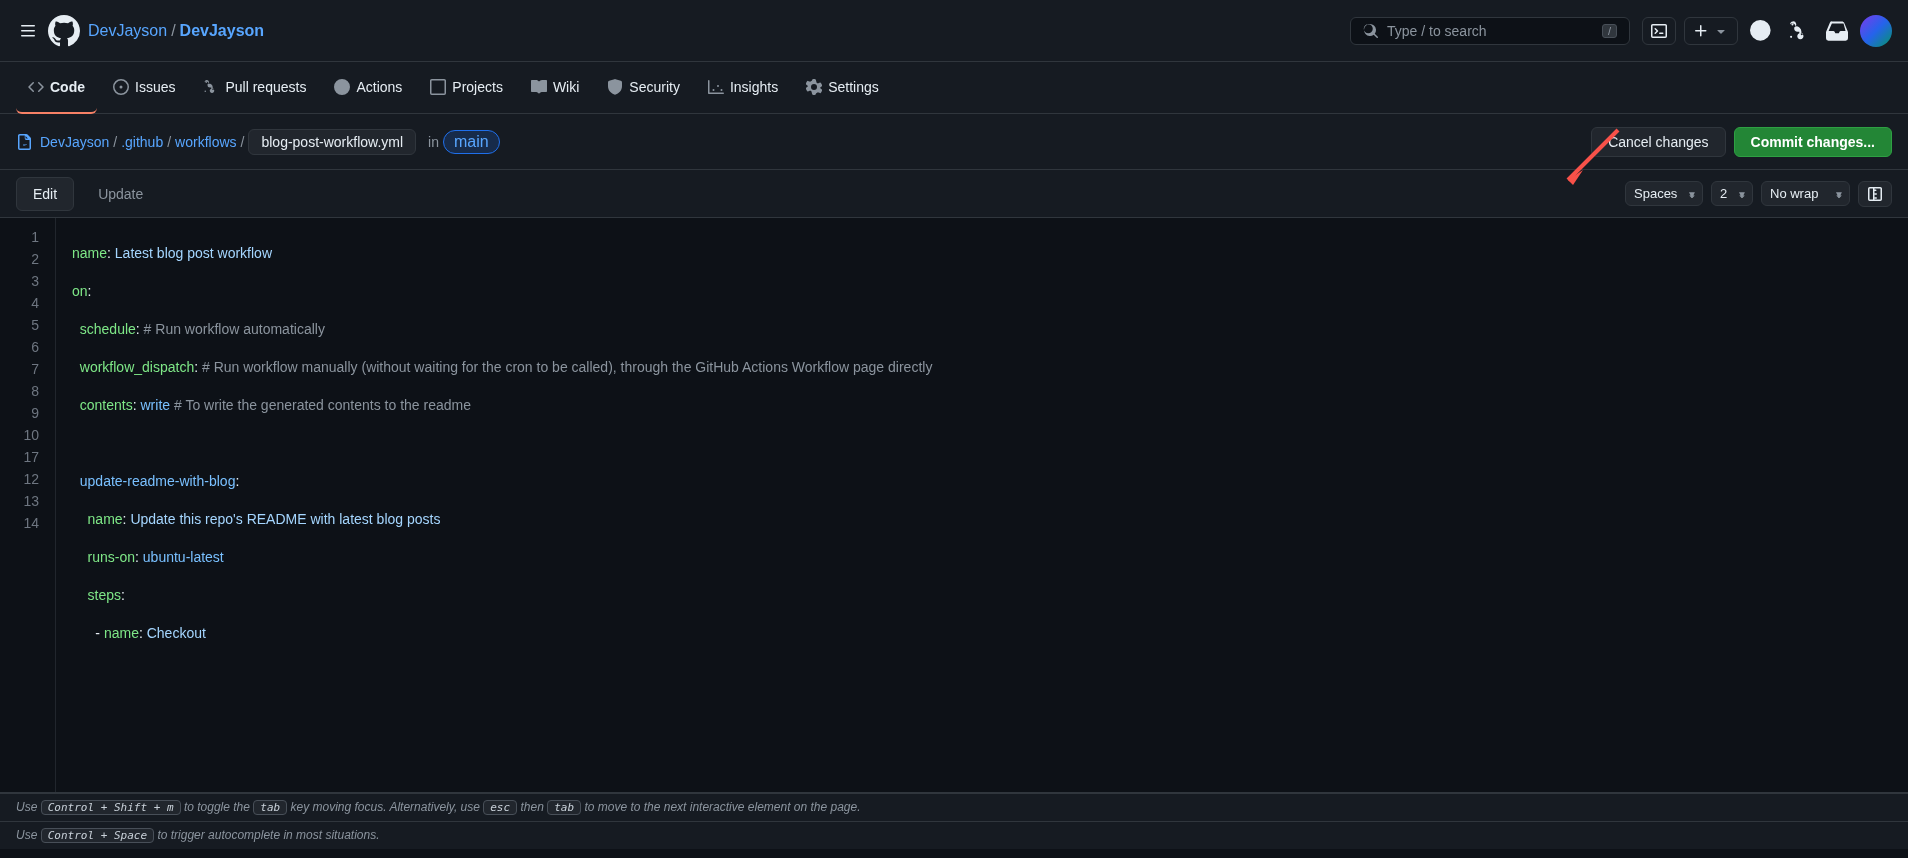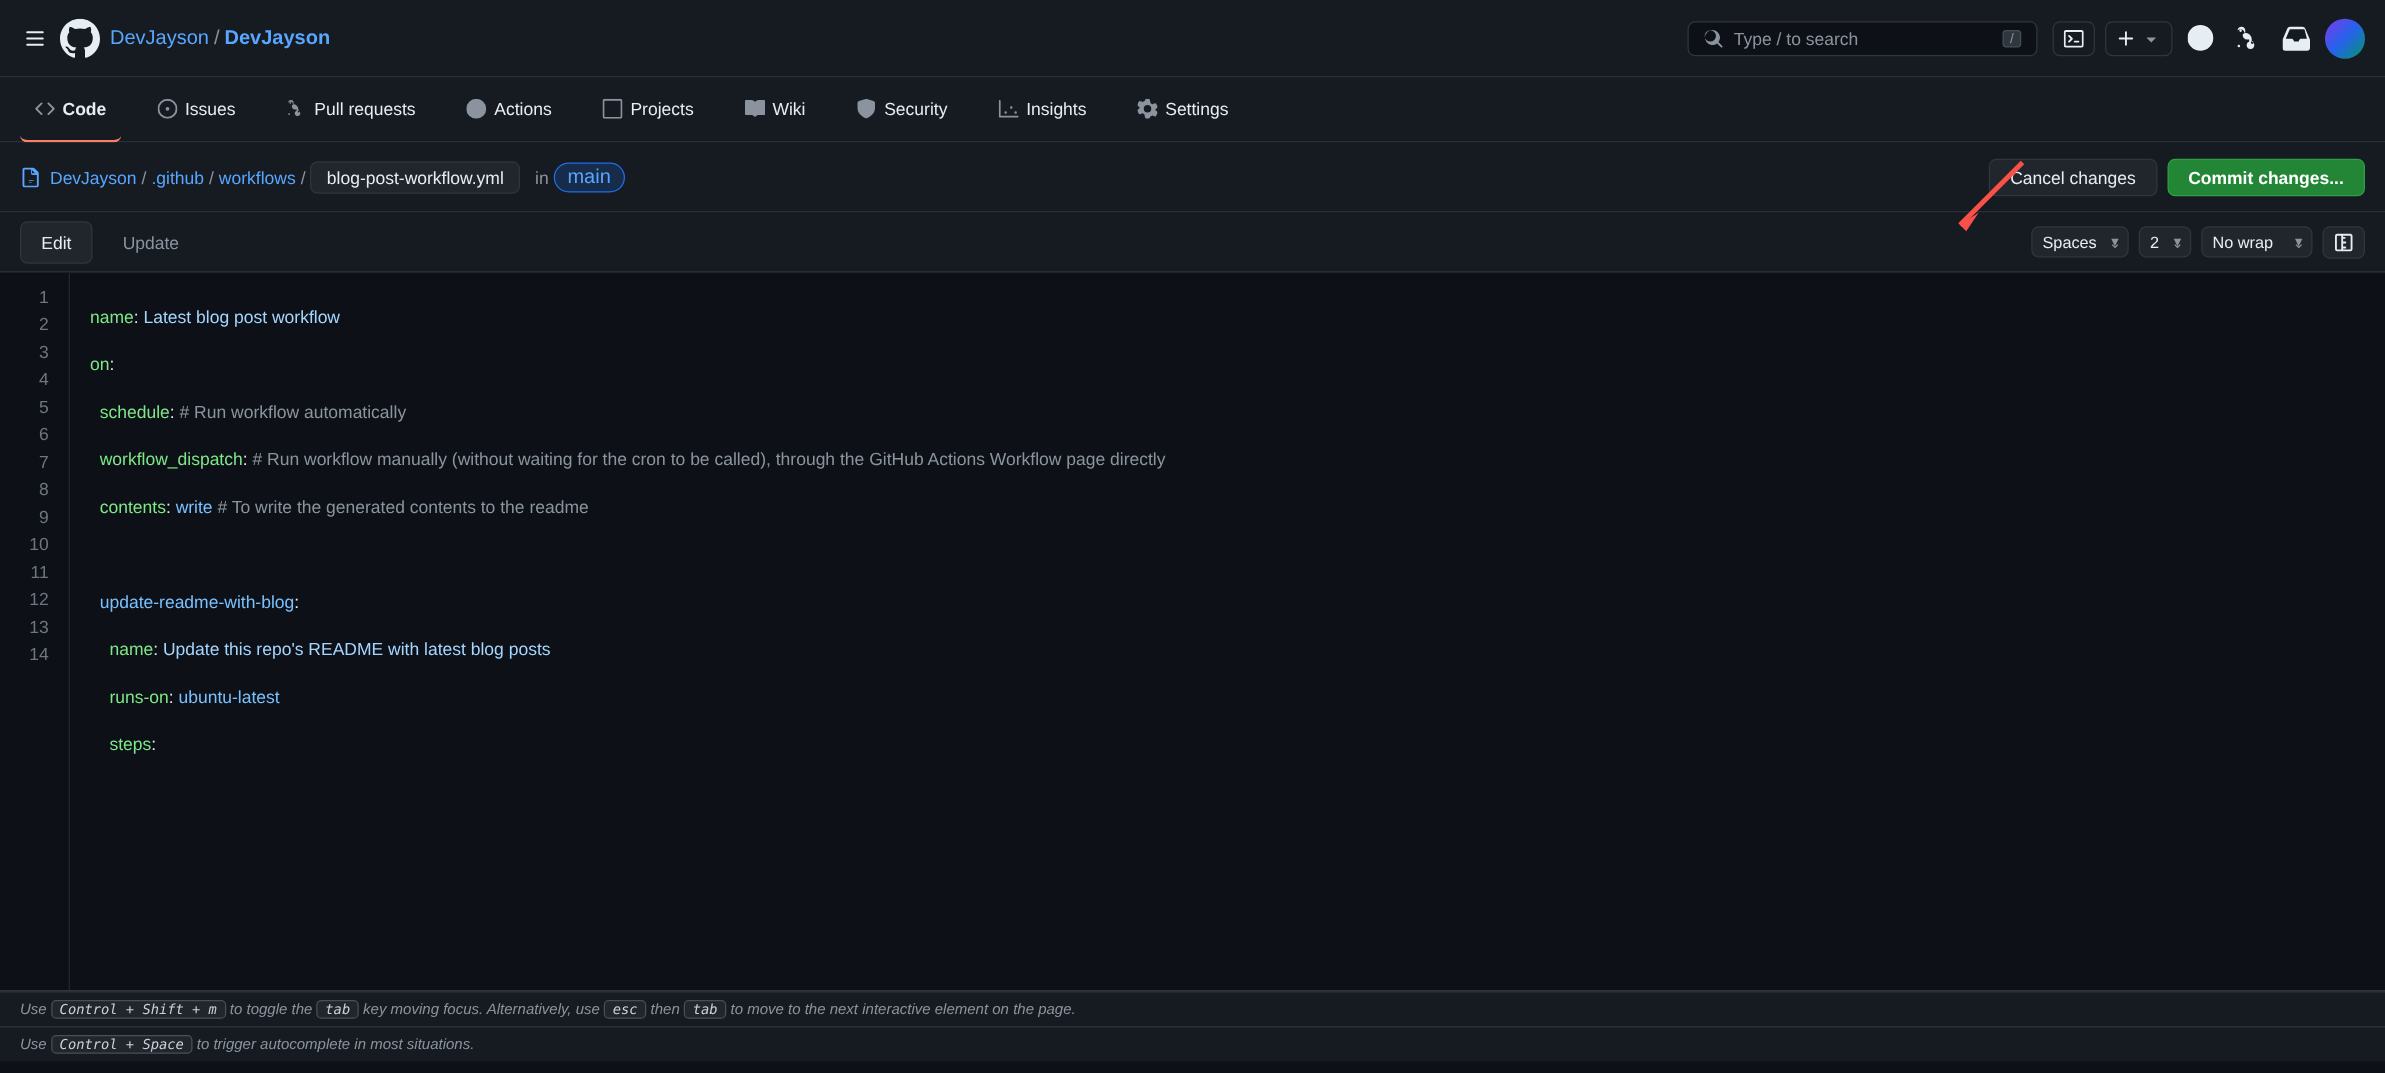--- a/index.html
+++ b/index.html
@@ -113,21 +113,21 @@
     }
 
     
     .reponav {
       background: #161b22;
       border-bottom: 1px solid #30363d;
       display: flex;
       align-items: center;
       padding: 0 16px;
       height: 52px;
-      gap: 17px;
+      gap: 4px;
     }
     .reponav-item {
       display: flex;
       align-items: center;
       gap: 6px;
       padding: 8px 12px;
       color: #e6edf3;
       text-decoration: none;
       border-radius: 6px;
       font-size: 14px;
@@ -533,36 +533,37 @@
       <div>1</div>
       <div>2</div>
       <div>3</div>
       <div>4</div>
       <div>5</div>
       <div>6</div>
       <div>7</div>
       <div>8</div>
       <div>9</div>
       <div>10</div>
-      <div>11</div>
+      <div>17</div>
       <div>12</div>
       <div>13</div>
       <div>14</div>
     </div>
     <div class="code-content" contenteditable="true" spellcheck="false" style="outline: none;">
 <div class="line"><span class="key">name</span><span style="color:#e6edf3;">:</span> <span style="color:#a5d6ff;">Latest blog post workflow</span></div>
 <div class="line"><span class="key">on</span><span style="color:#e6edf3;">:</span></div>
 <div class="line">  <span class="key">schedule</span><span style="color:#e6edf3;">:</span> <span class="comment"># Run workflow automatically</span></div>
 <div class="line">  <span class="key">workflow_dispatch</span><span style="color:#e6edf3;">:</span> <span class="comment"># Run workflow manually (without waiting for the cron to be called), through the GitHub Actions Workflow page directly</span></div>
 <div class="line">  <span class="key">contents</span><span style="color:#e6edf3;">:</span> <span style="color:#79c0ff;">write</span> <span class="comment"># To write the generated contents to the readme</span></div>
 <div class="line">&nbsp;</div>
 <div class="line">  <span style="color:#79c0ff;">update-readme-with-blog</span><span style="color:#e6edf3;">:</span></div>
 <div class="line">    <span class="key">name</span><span style="color:#e6edf3;">:</span> <span style="color:#a5d6ff;">Update this repo's README with latest blog posts</span></div>
 <div class="line">    <span class="key">runs-on</span><span style="color:#e6edf3;">:</span> <span style="color:#79c0ff;">ubuntu-latest</span></div>
 <div class="line">    <span class="key">steps</span><span style="color:#e6edf3;">:</span></div>
+<div class="line">      <span style="color:#e6edf3;">- </span><span class="key">name</span><span style="color:#e6edf3;">:</span> <span style="color:#a5d6ff;">Checkout</span></div>
     </div>
   </div>
 </div>
 
 <div style="background:#161b22; border-top:1px solid #30363d;font-style:italic;">
   <div class="statusbar">
     <span>Use </span>
     <kbd class="kbd">Control + Shift + m</kbd>
     <span> to toggle the </span>
     <kbd class="kbd">tab</kbd>

